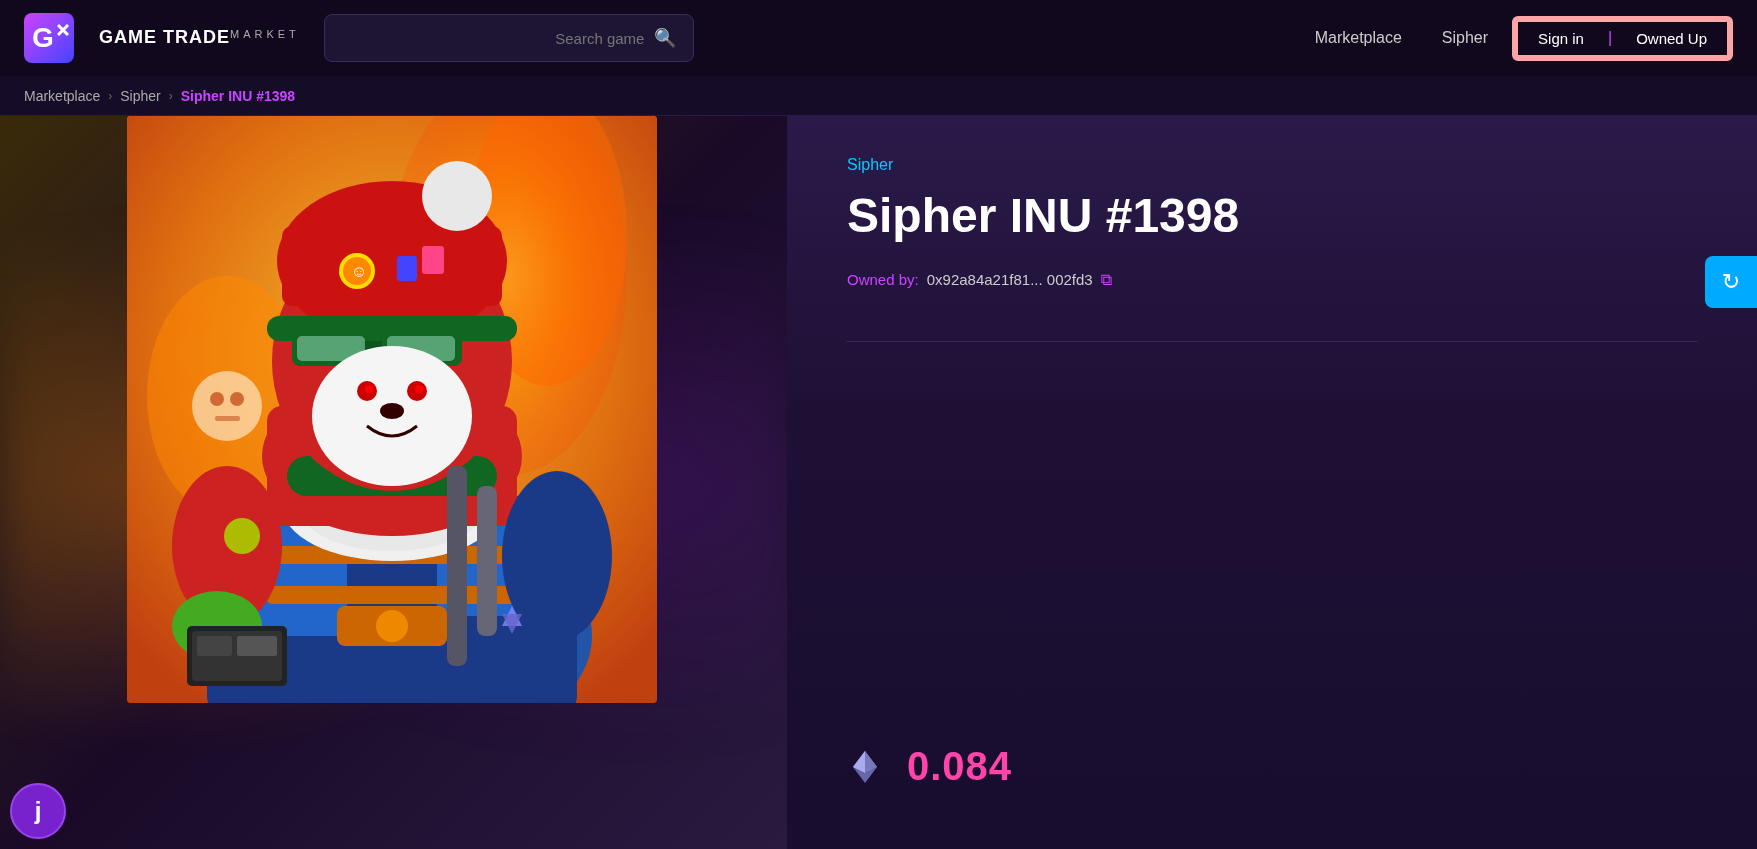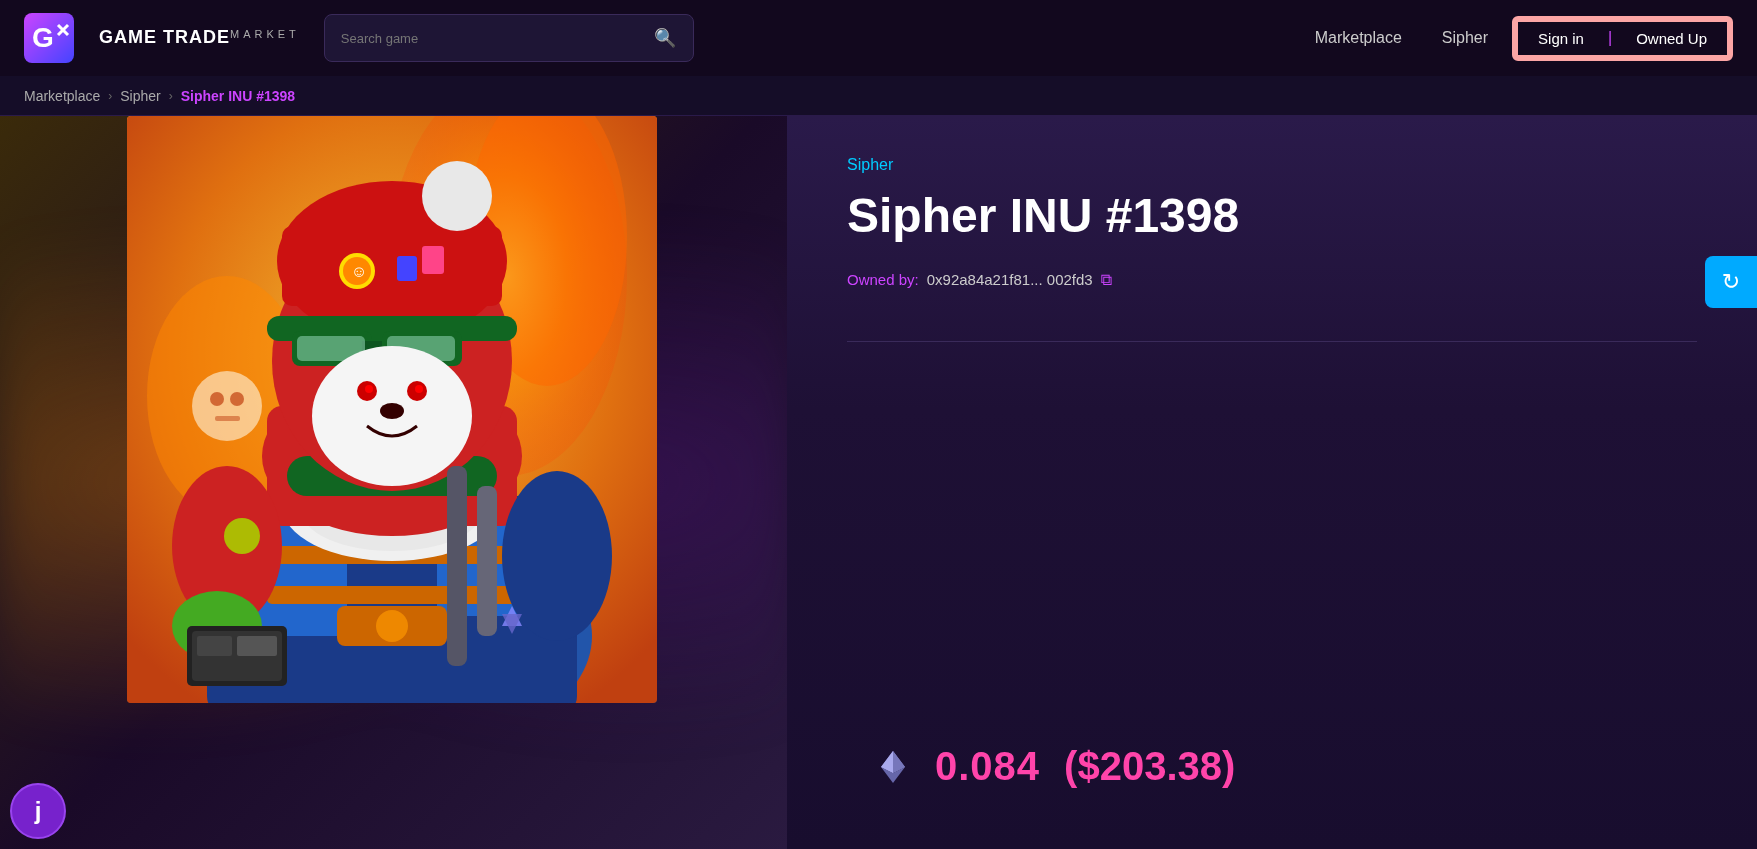--- a/index.html
+++ b/index.html
@@ -69,22 +69,23 @@
       align-items: center;
       padding: 0 16px;
       gap: 10px;
     }
 
     .search-bar input {
       background: transparent;
       border: none;
       outline: none;
       color: #fca5a5;
-      font-size: 13px;
+      font-size: 15px;
       flex: 1;
+      text-align: right;
     }
 
     .search-icon {
       color: #cc44ff;
       font-size: 18px;
     }
 
     .header-spacer { flex: 1; }
 
     .nav-links {
@@ -251,21 +252,20 @@
     
     .price-section {
       position: absolute;
       bottom: 60px;
       left: 0;
       right: 0;
       padding: 0 60px;
       display: flex;
       align-items: center;
       gap: 24px;
-      margin-left: 28px;
     }
 
     .eth-icon {
       width: 36px;
       height: 36px;
     }
 
     .price-text {
       font-size: 40px;
       font-weight: 700;
@@ -506,21 +506,20 @@
 
     <div class="price-section">
 
       <svg class="eth-icon" viewBox="0 0 36 36">
         <polygon points="18,2 30,18 18,24 6,18" fill="#8888cc"></polygon>
         <polygon points="18,24 30,18 18,34 6,18" fill="#6666aa"></polygon>
         <polygon points="18,2 18,24 6,18" fill="#aaaaee"></polygon>
         <polygon points="18,2 30,18 18,24" fill="#7777bb"></polygon>
       </svg>
       <span class="price-text">0.084</span>
-      <span class="price-usd">($203.38)</span>
     </div>
   </div>
 
   <button class="refresh-btn">
     <span>↻</span>
   </button>
 
 </div>
 
 <div class="avatar-btn">

